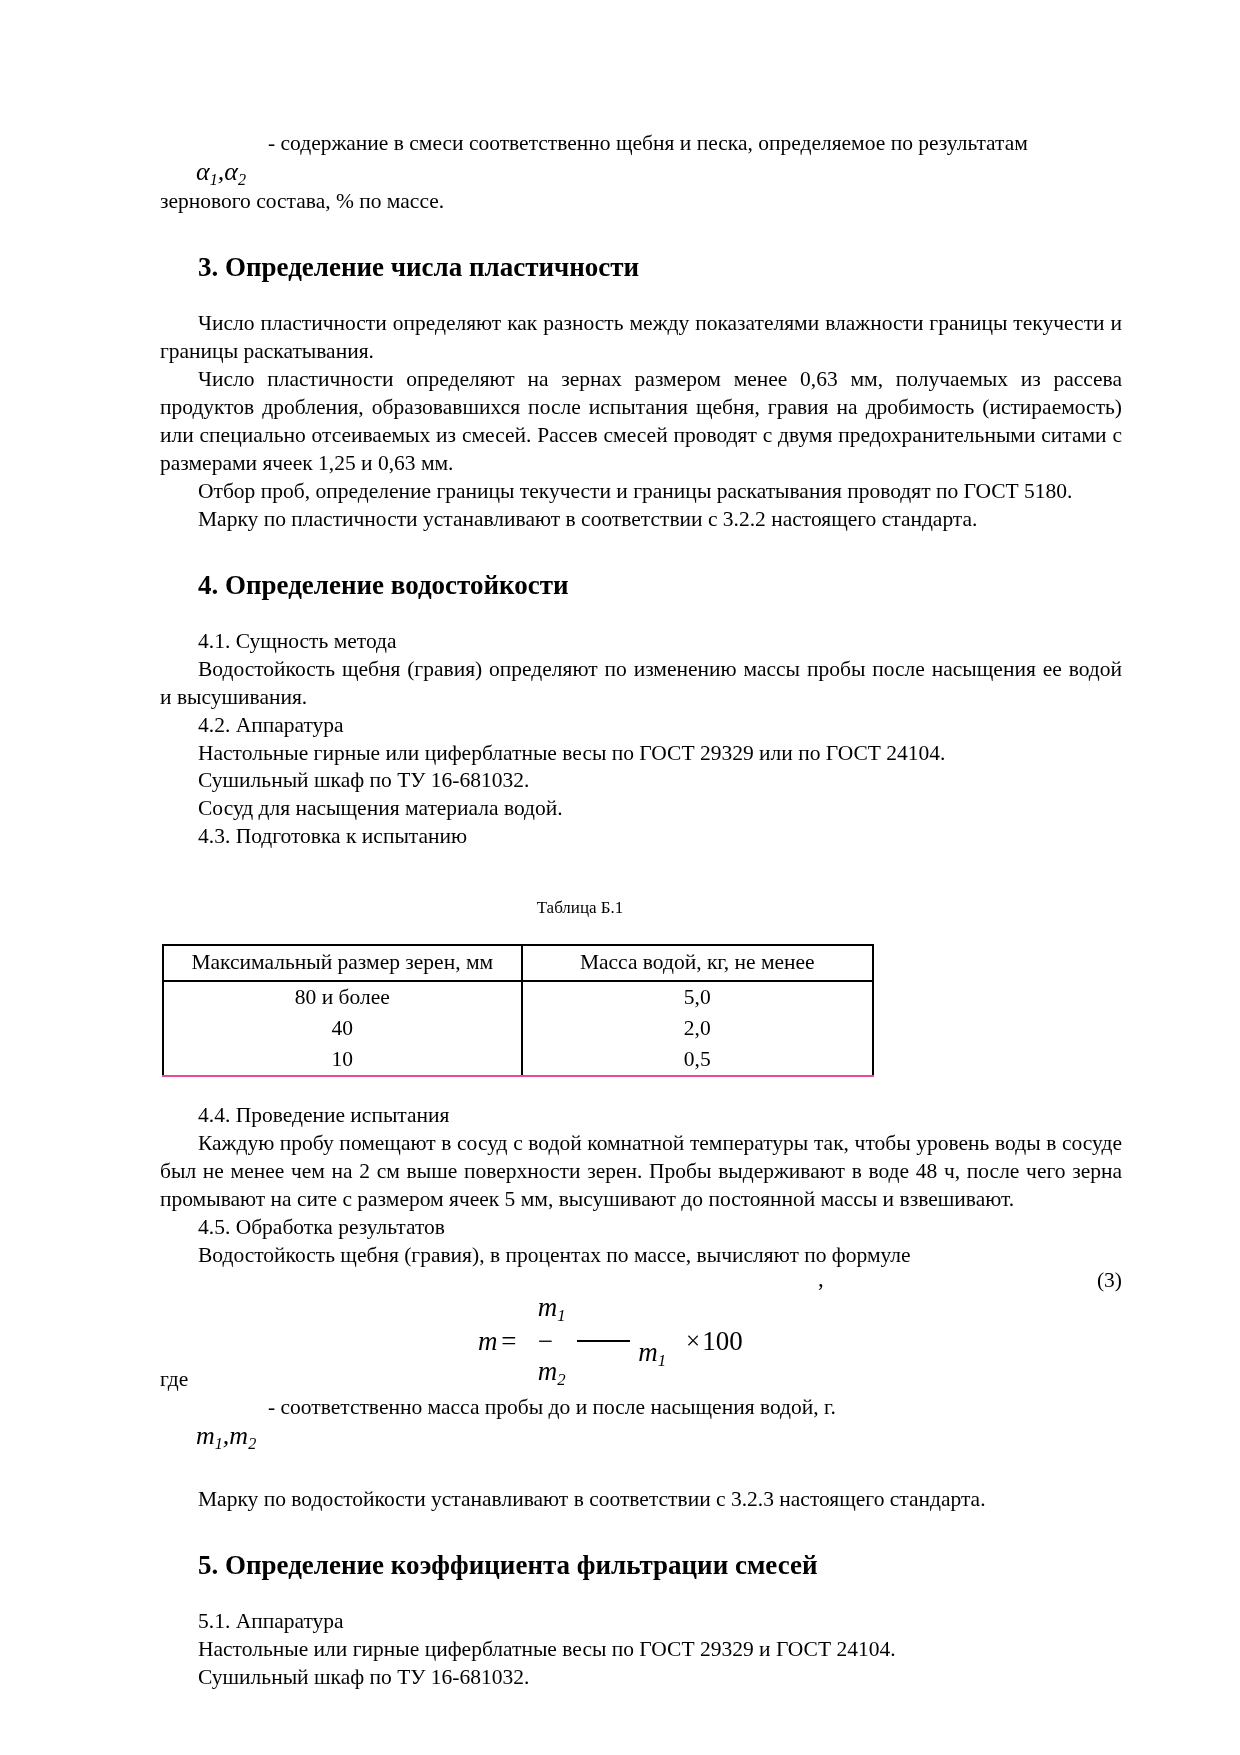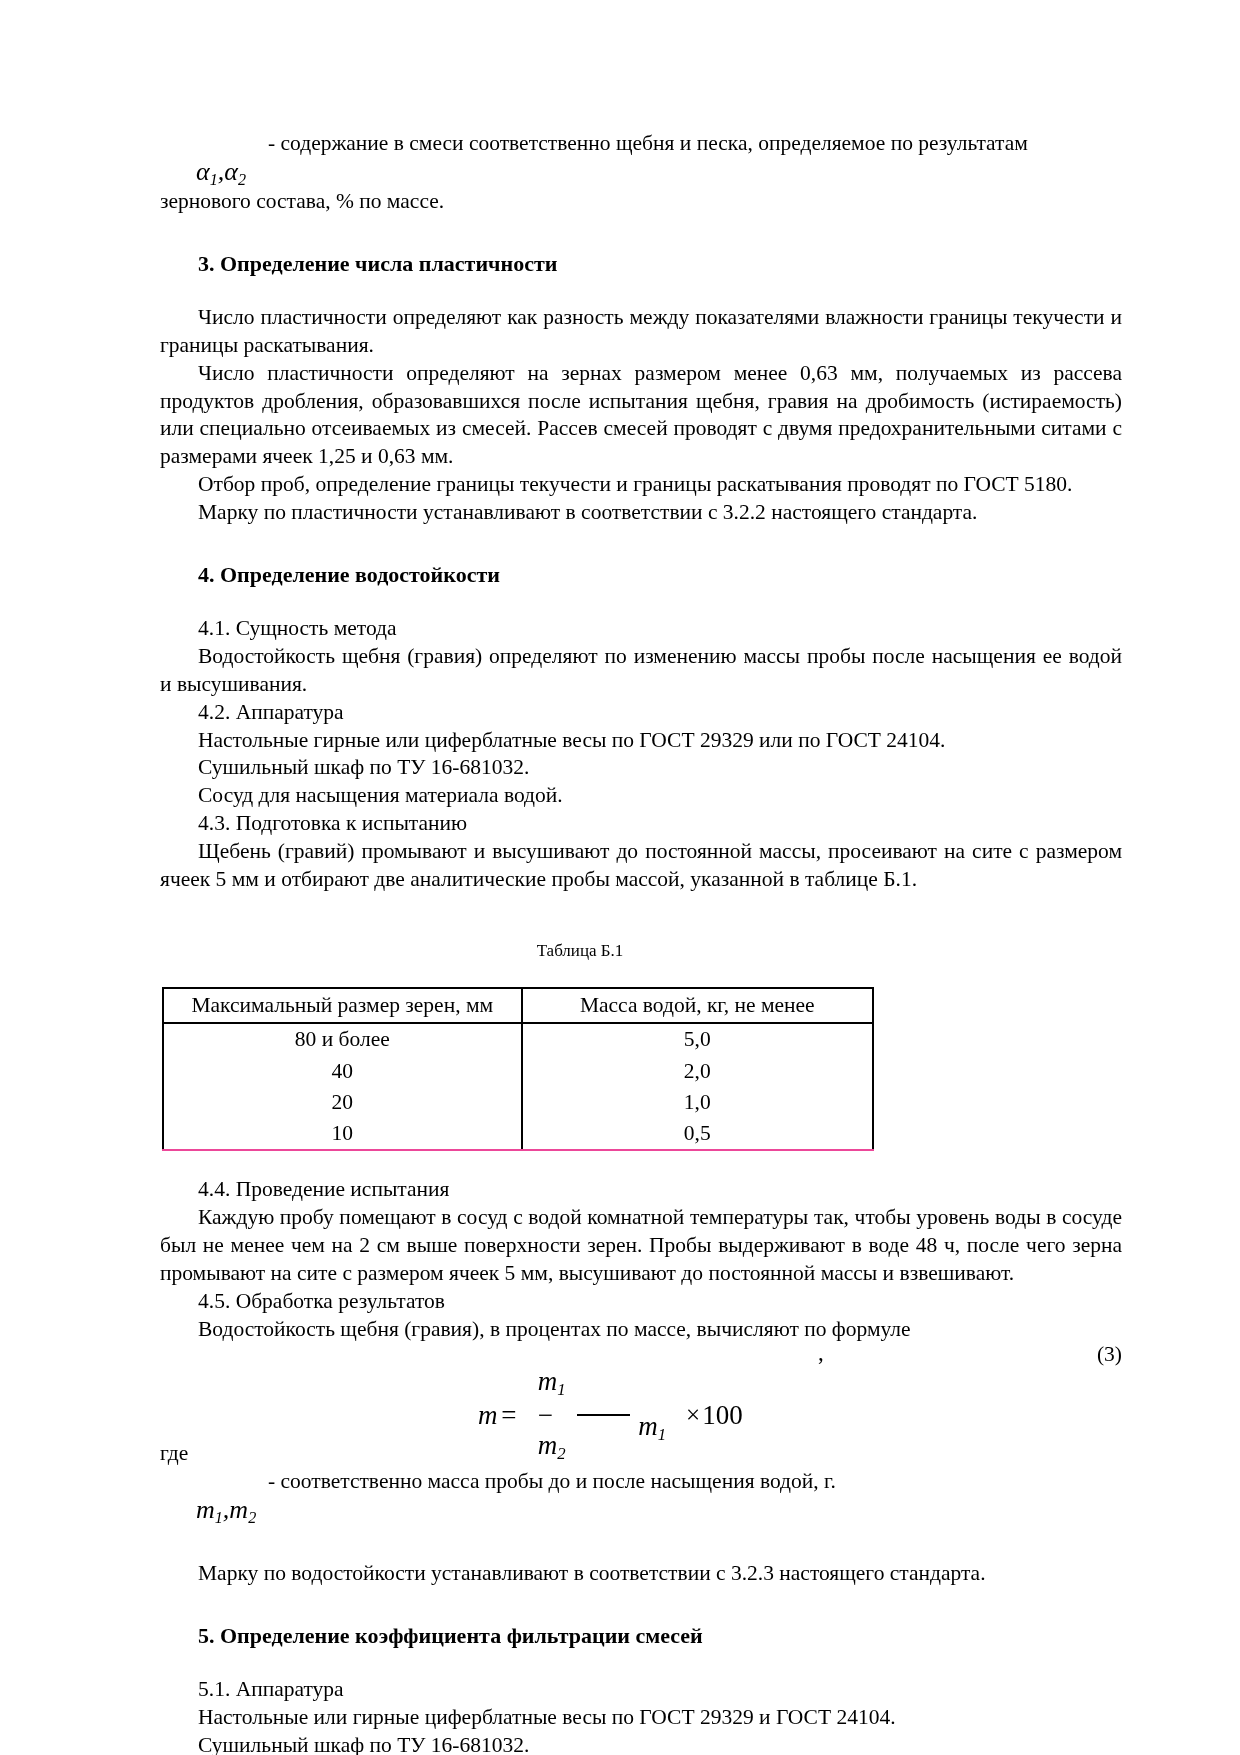--- a/index.html
+++ b/index.html
@@ -29,21 +29,21 @@
     text-justify: inter-word;
   }
   .indent {
     text-indent: 38px;
   }
   .noindent {
     text-indent: 0;
   }
   .heading {
     margin: 0;
-    font-size: 22px;
+    font-size: 27px;
     font-weight: bold;
     text-indent: 38px;
     line-height: 1.30;
   }
   .gap-md { height: 25px; }
   .gap-lg { height: 34px; }
   .gap-xl { height: 46px; }
 
   
   .mi {
@@ -195,21 +195,20 @@
 
   <div class="gap-md"></div>
 
   <p class="indent">4.1. Сущность метода</p>
   <p class="indent">Водостойкость щебня (гравия) определяют по изменению массы пробы после насыщения ее водой и высушивания.</p>
   <p class="indent">4.2. Аппаратура</p>
   <p class="indent">Настольные гирные или циферблатные весы по ГОСТ 29329 или по ГОСТ 24104.</p>
   <p class="indent">Сушильный шкаф по ТУ 16-681032.</p>
   <p class="indent">Сосуд для насыщения материала водой.</p>
   <p class="indent">4.3. Подготовка к испытанию</p>
-  <p class="indent">Щебень (гравий) промывают и высушивают до постоянной массы, просеивают на сите с размером ячеек 5 мм и отбирают две аналитические пробы массой, указанной в таблице Б.1.</p>
 
   <div class="gap-xl"></div>
 
   <p class="tbl-caption">Таблица Б.1</p>
 
   <div class="gap-md"></div>
 
   <table class="data">
     <colgroup>
         <col class="c1">
@@ -222,24 +221,20 @@
       </tr>
     </thead>
     <tbody>
       <tr>
         <td class="cellbody">80 и более</td>
         <td class="cellbody">5,0</td>
       </tr>
       <tr>
         <td class="cellbody">40</td>
         <td class="cellbody">2,0</td>
-      </tr>
-      <tr>
-        <td class="cellbody">20</td>
-        <td class="cellbody">1,0</td>
       </tr>
       <tr class="lastrow">
         <td class="cellbody">10</td>
         <td class="cellbody">0,5</td>
       </tr>
     </tbody>
   </table>
 
   <div class="gap-md"></div>
 

